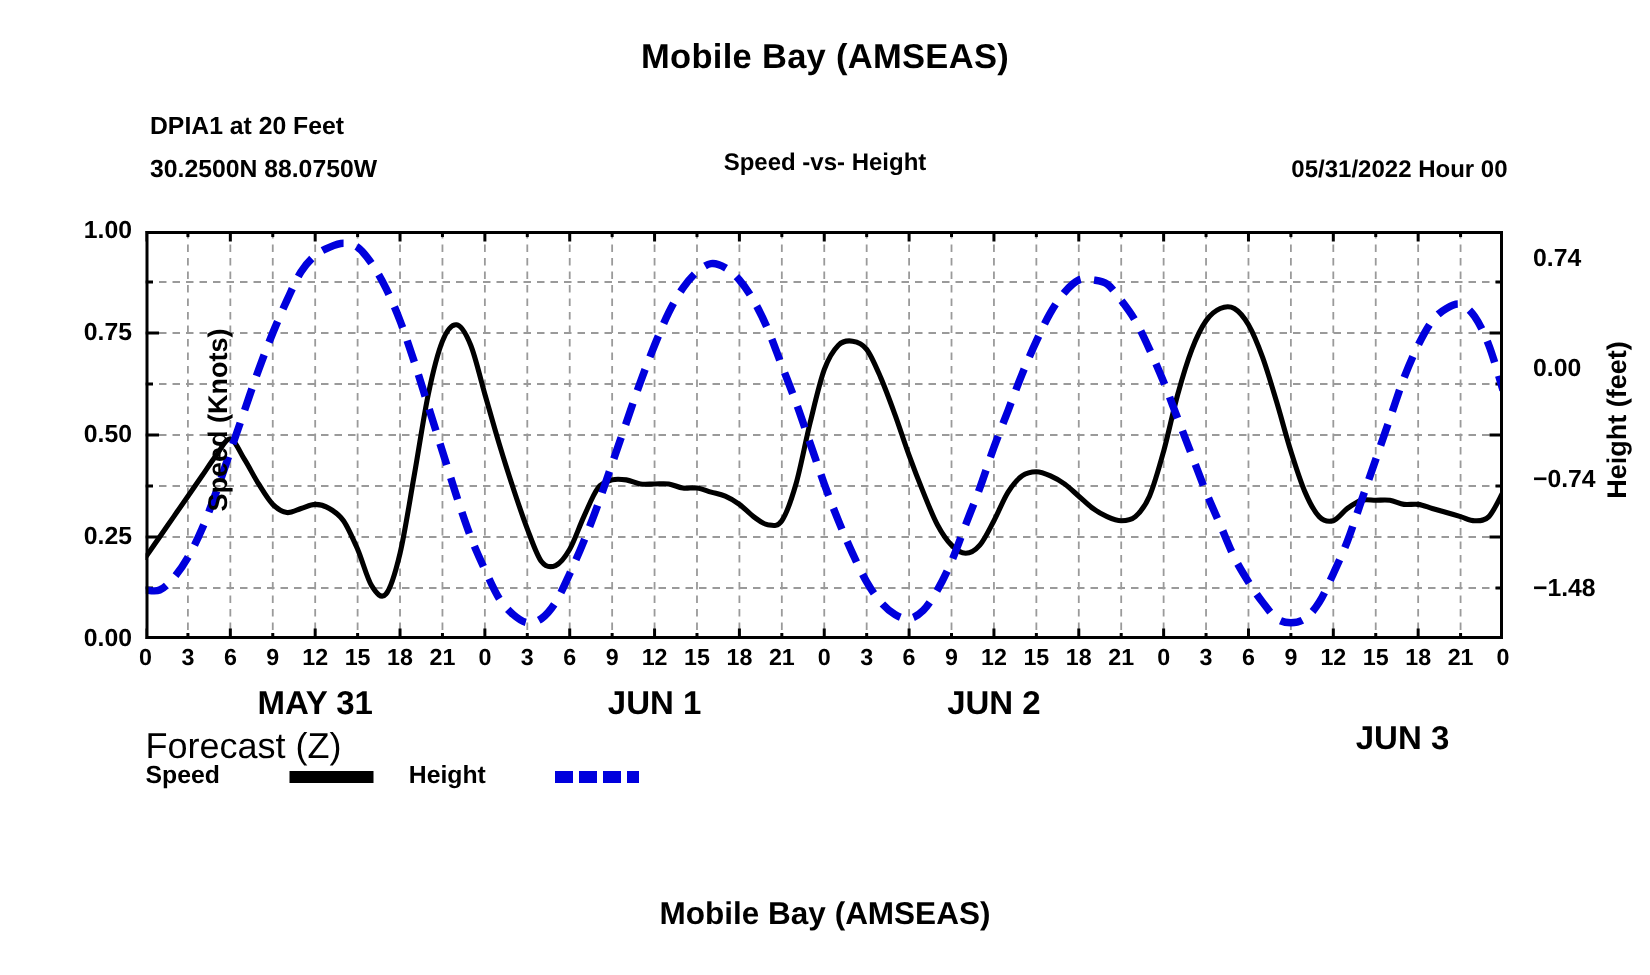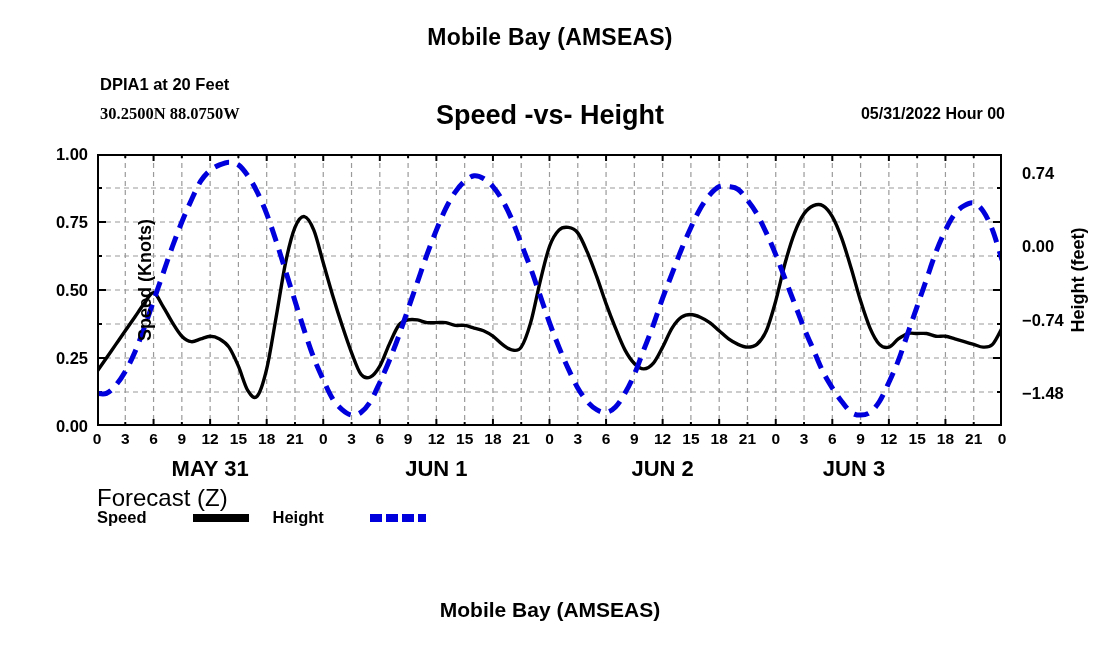--- a/index.html
+++ b/index.html
@@ -39,27 +39,27 @@
     font-weight: bold;
   }
   .hdr-left {
     position: absolute;
     left: 100px;
     font-size: 16.5px;
     font-weight: bold;
     white-space: nowrap;
   }
   .hdr-left.l1 { top: 75px; }
-  .hdr-left.l2 { top: 104px; font-family: Liberation Serif, serif; }
+  .hdr-left.l2 { top: 104px; }
   .hdr-center {
     position: absolute;
     left: 0; top: 100px;
     width: 1100px;
     text-align: center;
-    font-size: 27px;
+    font-size: 16px;
     font-weight: bold;
   }
   .hdr-right {
     position: absolute;
     right: 95px; top: 105px;
     font-size: 16px;
     font-weight: bold;
     white-space: nowrap;
   }
 
@@ -393,21 +393,21 @@
         <div class="xtick" style="left: 791.875px;">12</div>
         <div class="xtick" style="left: 820.156px;">15</div>
         <div class="xtick" style="left: 848.438px;">18</div>
         <div class="xtick" style="left: 876.719px;">21</div>
         <div class="xtick" style="left: 905px;">0</div>
       </div>
     <div id="daylabel-group">
         <div class="daylabel" style="left: 113.125px;">MAY 31</div>
         <div class="daylabel" style="left: 339.375px; text-align: right;">JUN 1</div>
         <div class="daylabel" style="left: 565.625px;">JUN 2</div>
-        <div class="daylabel" style="left: 757px;">JUN 3</div>
+        <div class="daylabel" style="left: 838px; margin-top: 23px;">JUN 3</div>
       </div>
 
     <div class="xaxis-title">Forecast (Z)</div>
   </div>
 
   <div id="legend">
       <div class="legend-item">
         <span class="legend-label">Speed</span>
         <span class="legend-swatch-solid"></span>
       </div>

